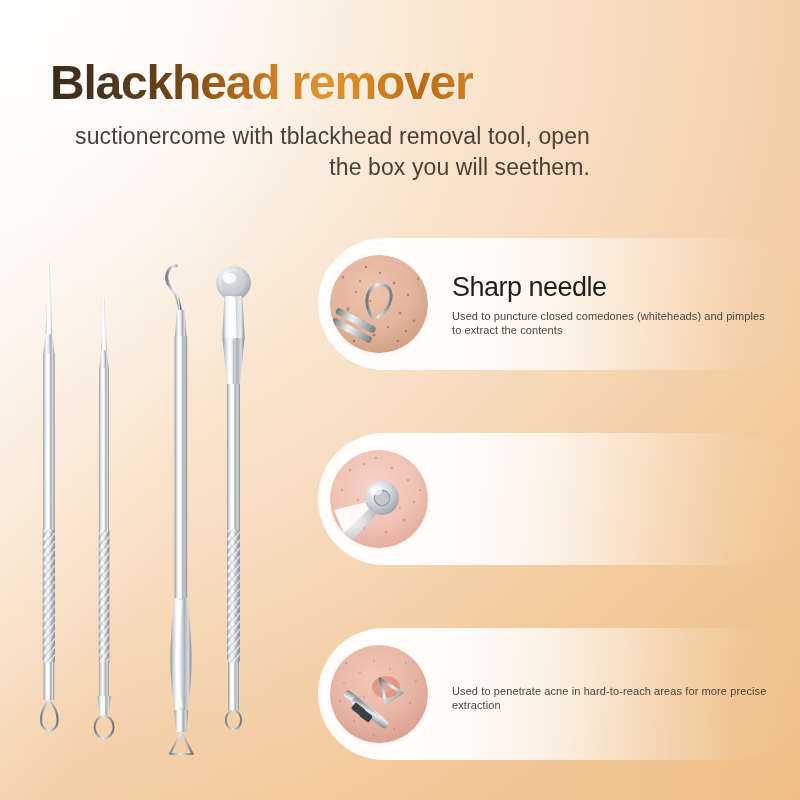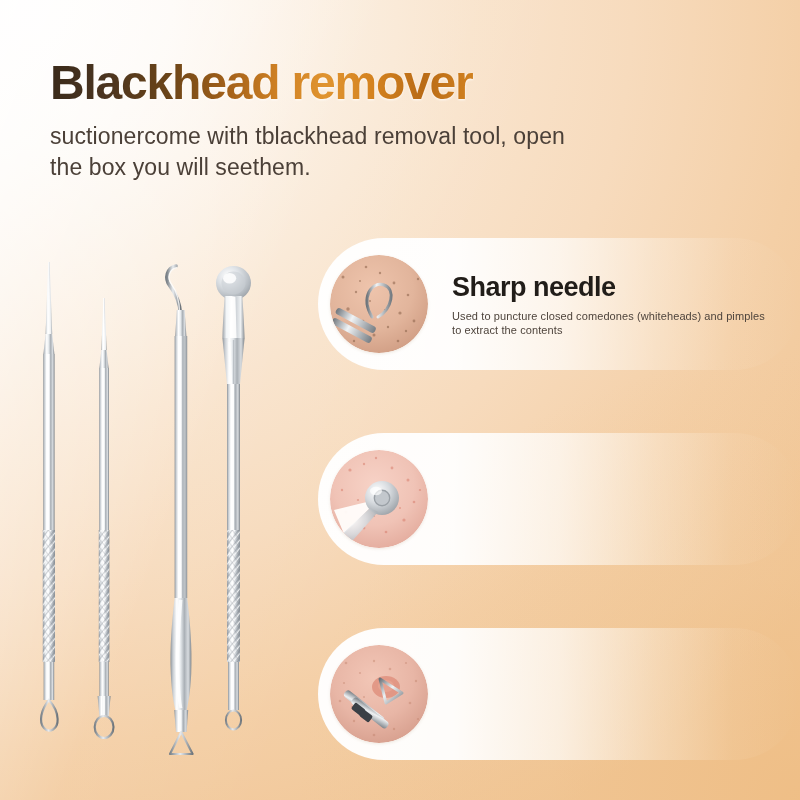--- a/index.html
+++ b/index.html
@@ -86,20 +86,21 @@
   }
 
   #subtitle {
     margin-top: 12px;
     font-size: 23px;
     line-height: 1.34;
     color: #4b4038;
     font-weight: 300;
     letter-spacing: 0.1px;
     max-width: 540px;
+    text-align: right;
   }
 
   
   #tools {
     position: absolute;
     left: 0px;
     top: 250px;
     width: 300px;
     height: 520px;
   }
@@ -148,21 +149,21 @@
   .thumb svg { display: block; }
 
   .card-text {
     position: relative;
     margin-left: 24px;
     padding-top: 2px;
   }
 
   .card-title {
     font-size: 27px;
-    font-weight: 700;
+    font-weight: 400;
     color: #211d19;
     letter-spacing: -0.5px;
     line-height: 1.1;
     white-space: nowrap;
   }
 
   .card-desc {
     margin-top: 6px;
     font-size: 11px;
     line-height: 1.28;
@@ -478,16 +479,17 @@
           <path d="M50 34 L 72 48 L 56 58 Z" fill="none" stroke="url(#m3)" stroke-width="3" stroke-linejoin="round"></path>
 
           <rect x="10" y="58" width="48" height="8" rx="3.5" transform="rotate(38 34 62)" fill="url(#m3)"></rect>
           <rect x="18" y="64" width="44" height="8" rx="3.5" transform="rotate(38 40 68)" fill="url(#m3)"></rect>
           <rect x="22" y="60" width="13" height="8" rx="2" transform="rotate(38 28 64)" fill="#3b4046"></rect>
           <rect x="30" y="67" width="12" height="8" rx="2" transform="rotate(38 36 71)" fill="#3b4046"></rect>
         </g>
       </svg>
     </div>
     <div class="card-text">
+      <div class="card-desc">Used to penetrate acne in hard-to-reach areas for more precise extraction</div>
     </div>
   </div>
 
 </div>
 
 </body></html>

